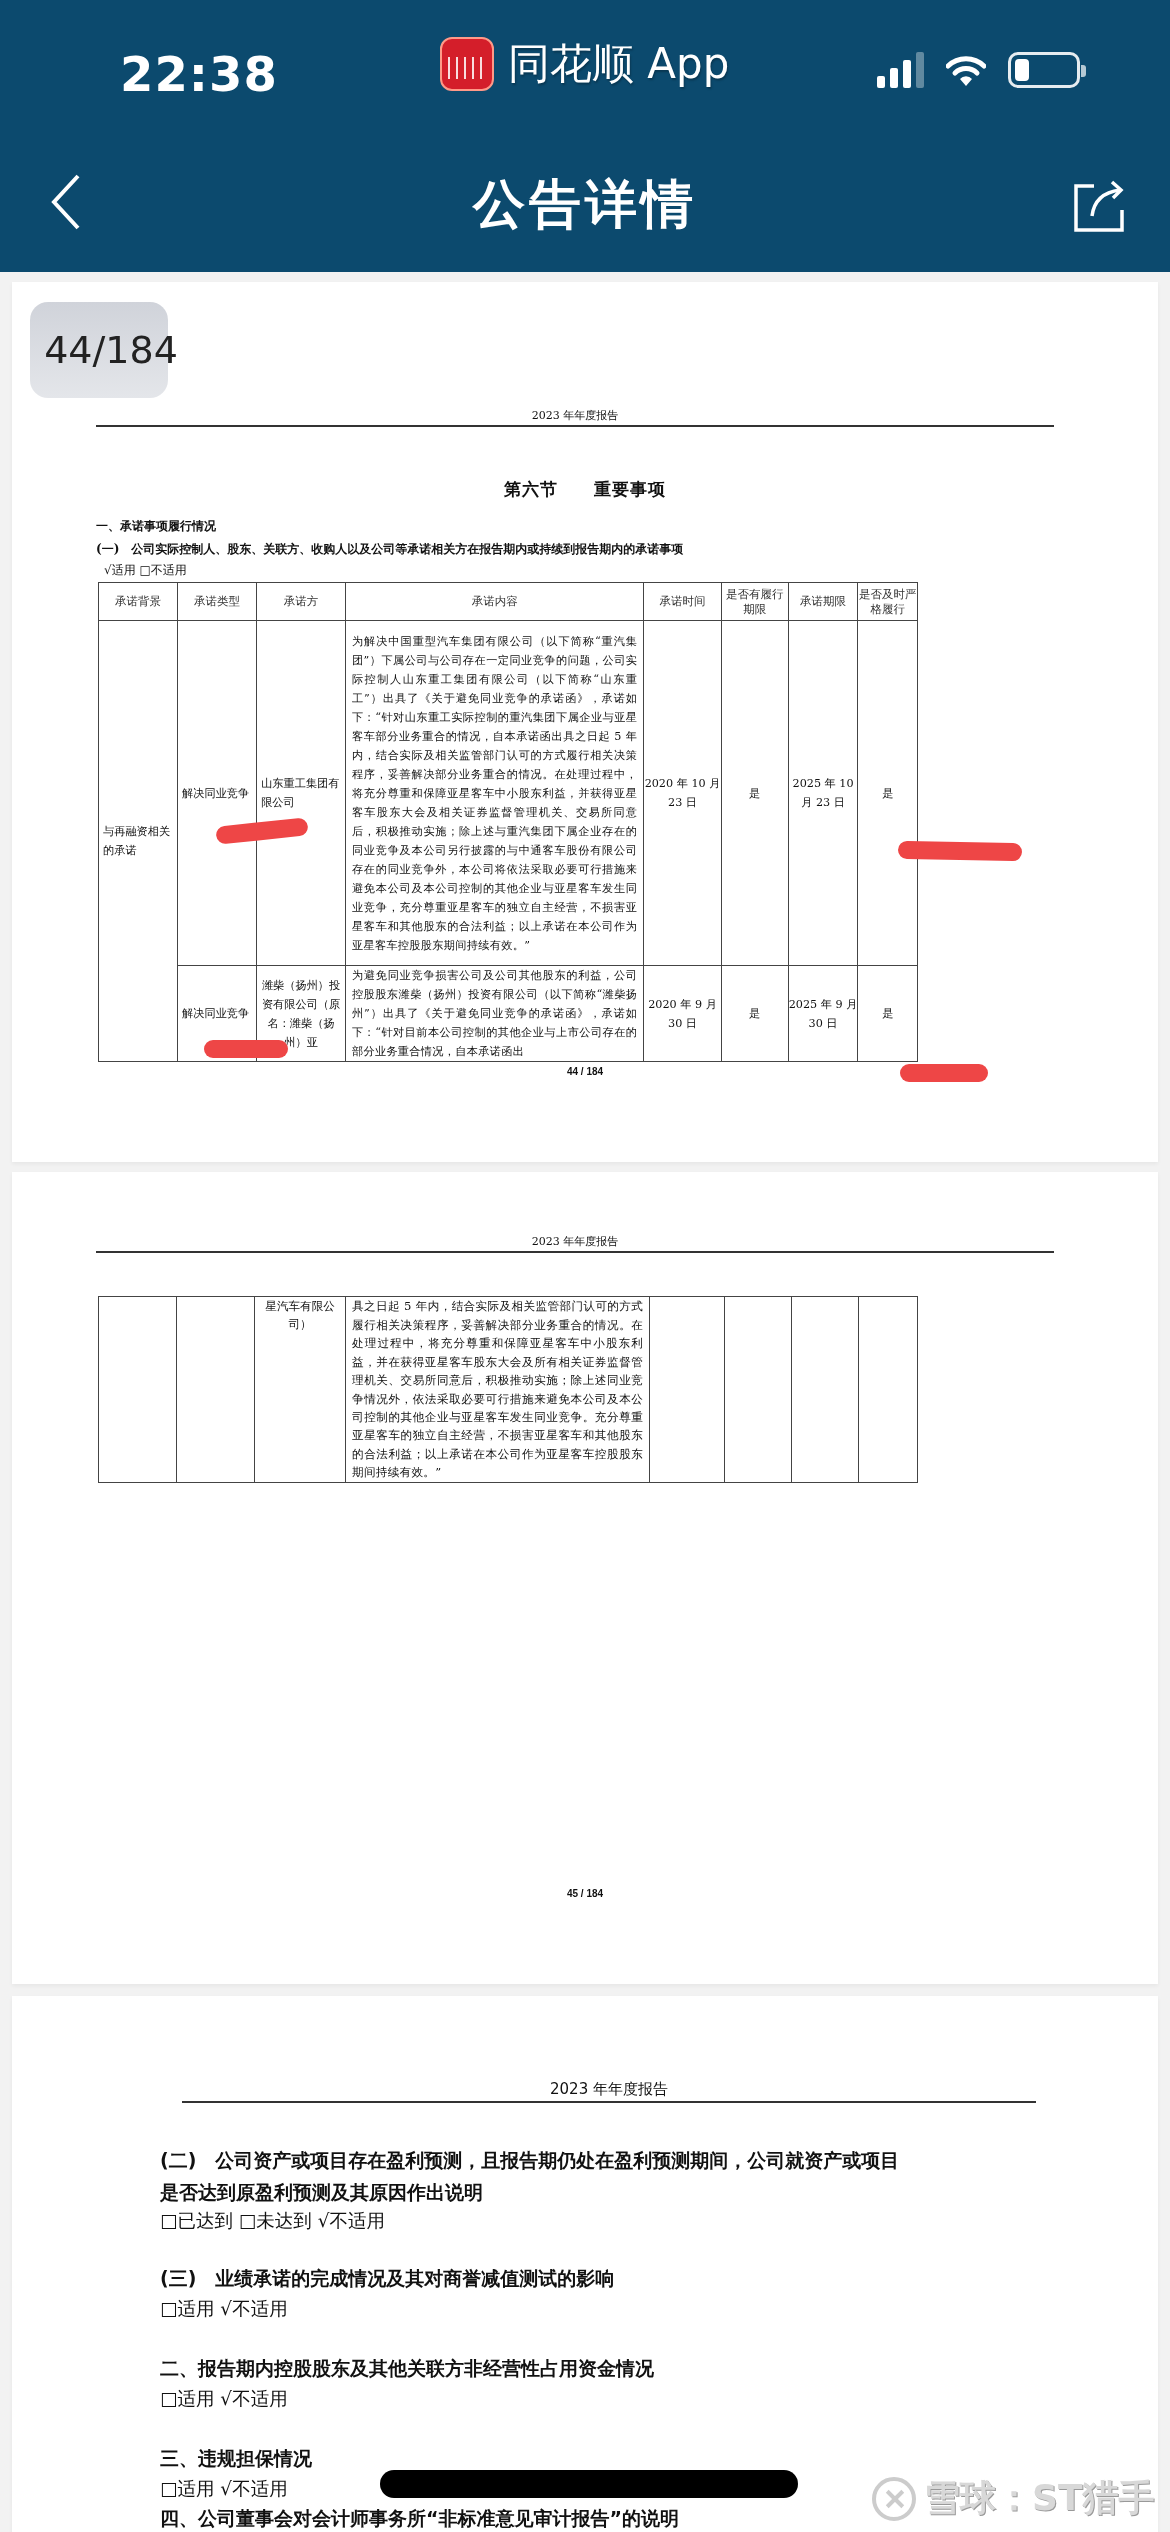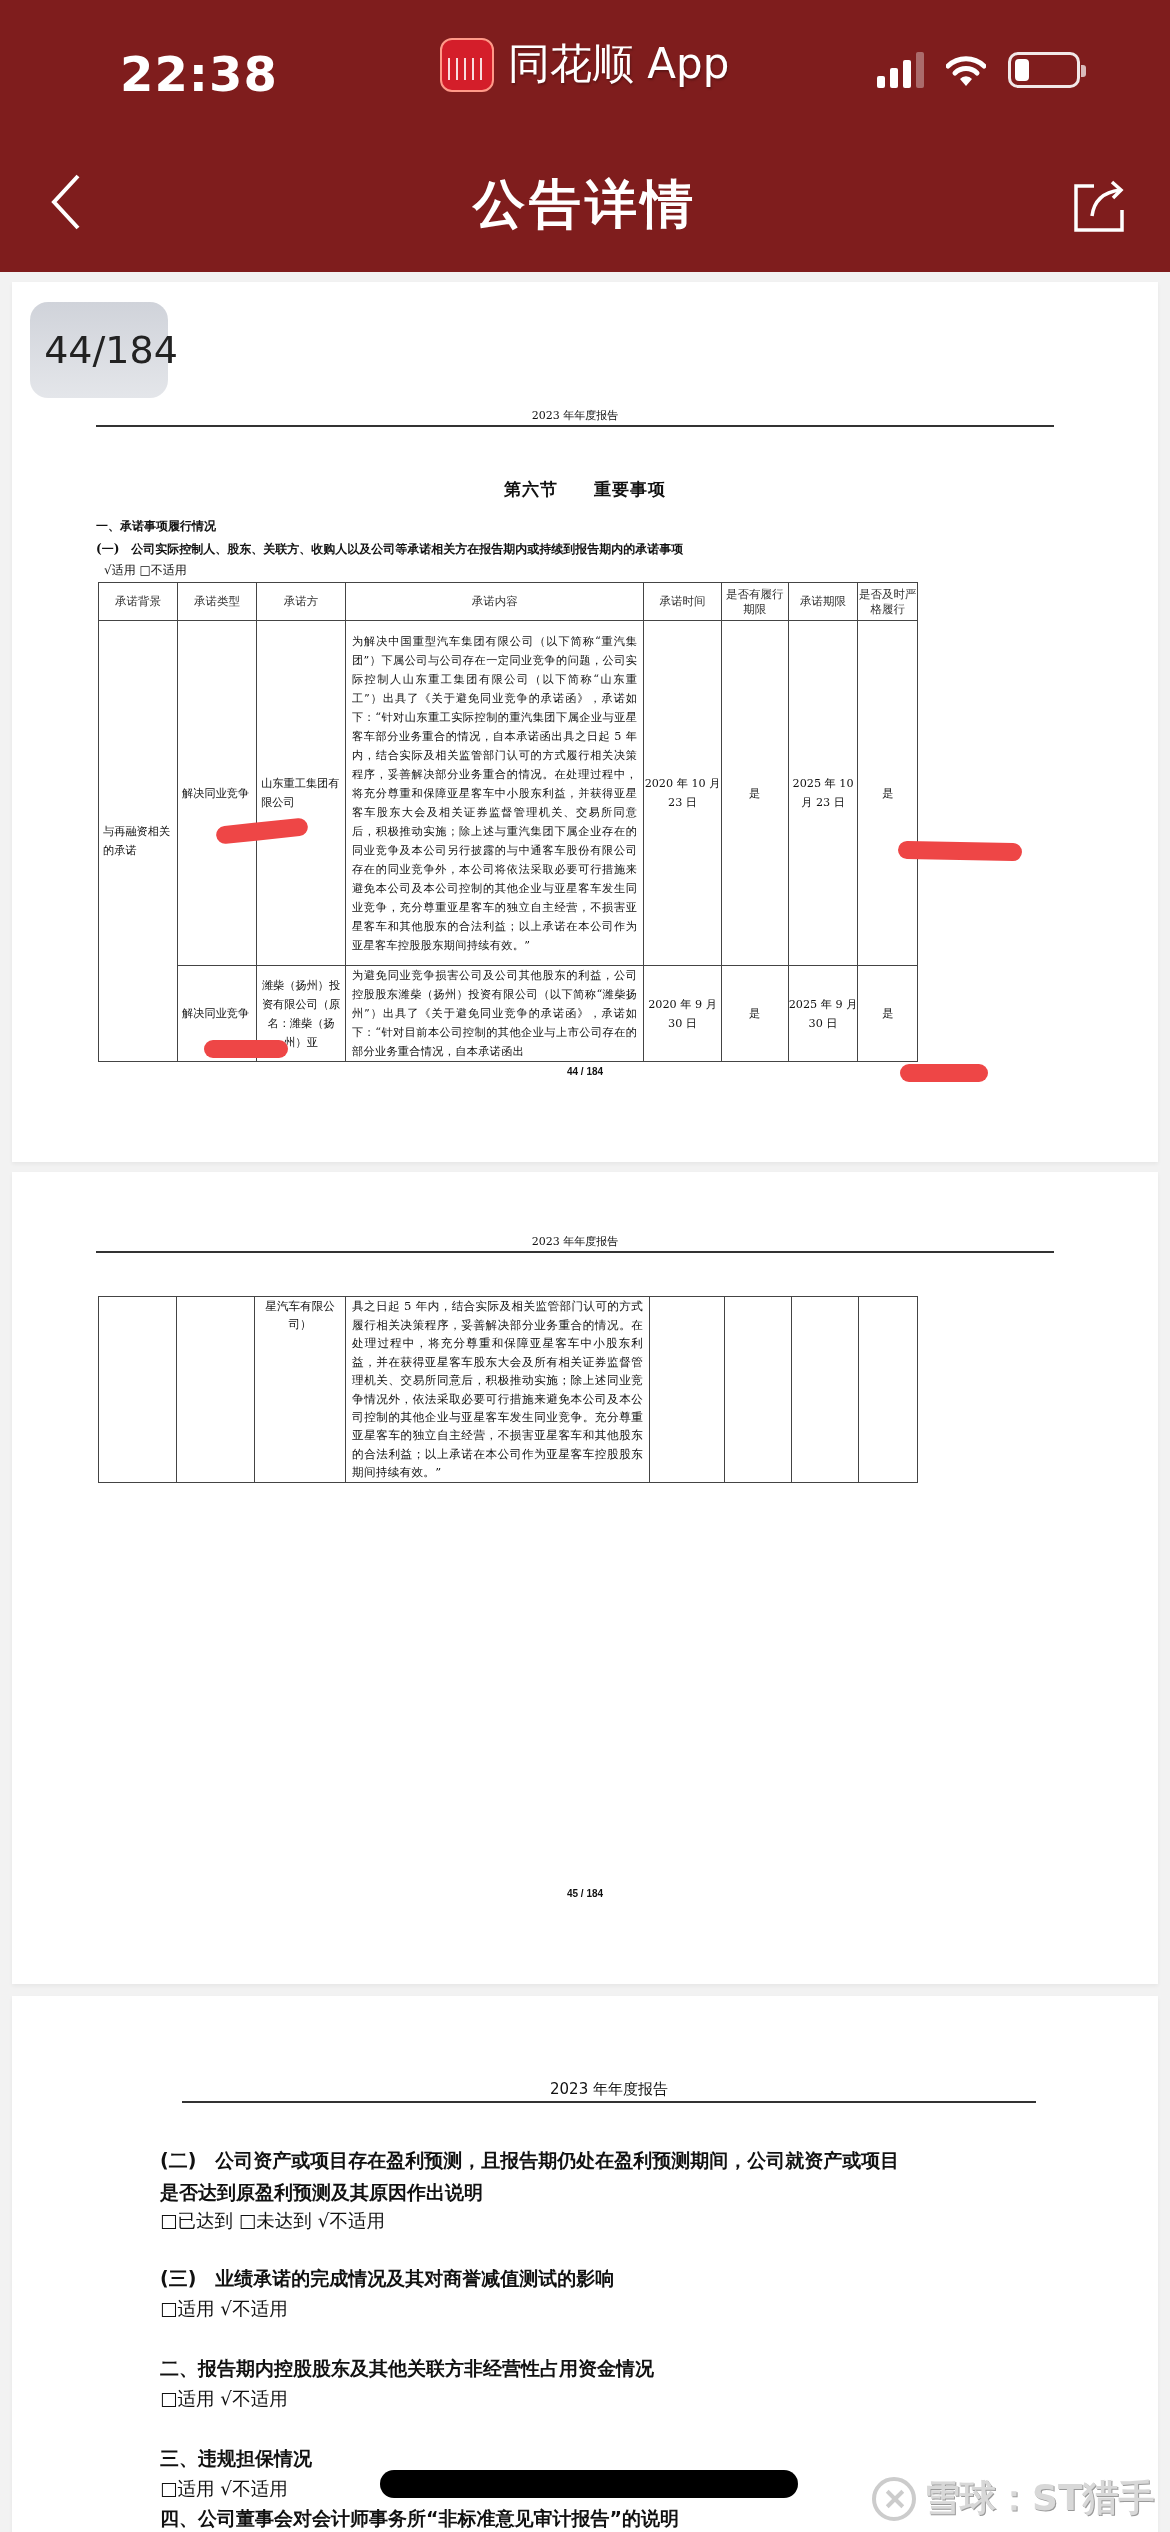--- a/index.html
+++ b/index.html
@@ -1,22 +1,22 @@
 <!DOCTYPE html>
 <html><head>
 <meta charset="utf-8">
 <style>
   * { box-sizing: border-box; margin: 0; padding: 0; }
   html, body { width: 1170px; height: 2532px; overflow: hidden; background: #f2f2f2; }
   body { position: relative; font-family: "DejaVu Serif", "Liberation Serif", serif; color: #111; }
 
   
-  .header { position: absolute; left: 0; top: 0; width: 1170px; height: 272px; background: #7f1d1d; color: #fff; font-family: "DejaVu Sans", "Liberation Sans", sans-serif; }
+  .header { position: absolute; left: 0; top: 0; width: 1170px; height: 272px; background: #0c4a6e; color: #fff; font-family: "DejaVu Sans", "Liberation Sans", sans-serif; }
   .status-time { position: absolute; left: 120px; top: 46px; font-size: 48px; font-weight: 600; letter-spacing: 1px; }
-  .status-app { position: absolute; left: 440px; top: 36px; height: 56px; display: flex; align-items: flex-end; gap: 14px; }
+  .status-app { position: absolute; left: 440px; top: 36px; height: 56px; display: flex; align-items: center; gap: 14px; }
   .app-icon { width: 54px; height: 54px; border-radius: 12px; background: #d41e2a; border: 2px solid #f98; position: relative; overflow: hidden; }
   .app-icon::before { content: ""; position: absolute; left: 6px; right: 6px; bottom: 10px; height: 22px;
       background: linear-gradient(90deg, #fff 2px, transparent 2px) 0 0/8px 100%; opacity: .85; }
   .app-name { font-size: 42px; font-weight: 500; text-shadow: 1px 2px 2px rgba(0,0,0,.25); }
   .status-icons { position: absolute; right: 90px; top: 52px; display: flex; align-items: flex-end; gap: 22px; }
   .signal { display: flex; align-items: flex-end; gap: 5px; height: 36px; }
   .signal span { width: 8px; background: #fff; border-radius: 2px; }
   .signal span.dim { background: rgba(255,255,255,.35); }
   .wifi { width: 40px; height: 34px; position: relative; }
   .battery { width: 72px; height: 36px; border: 3px solid rgba(255,255,255,.9); border-radius: 10px; position: relative; padding: 4px; }

